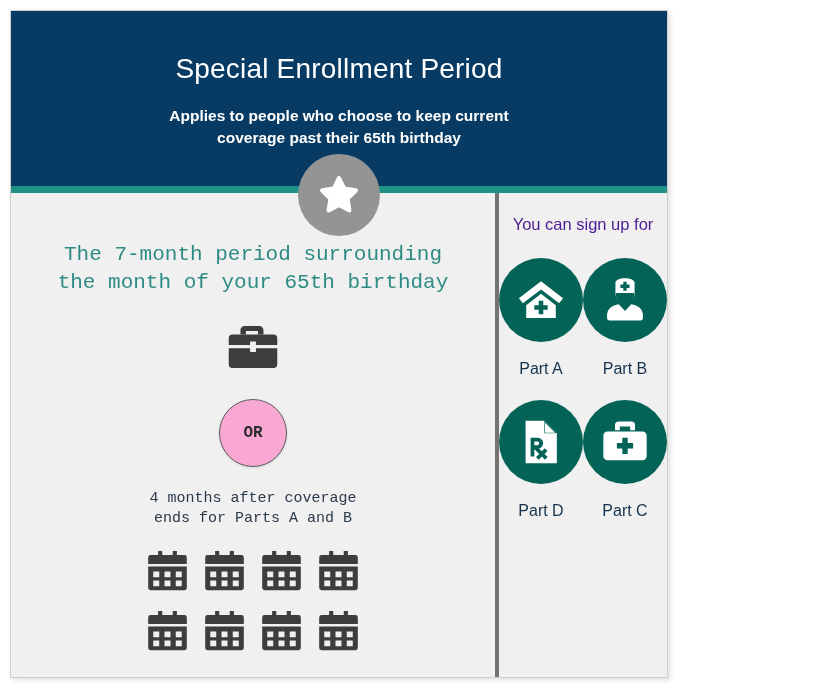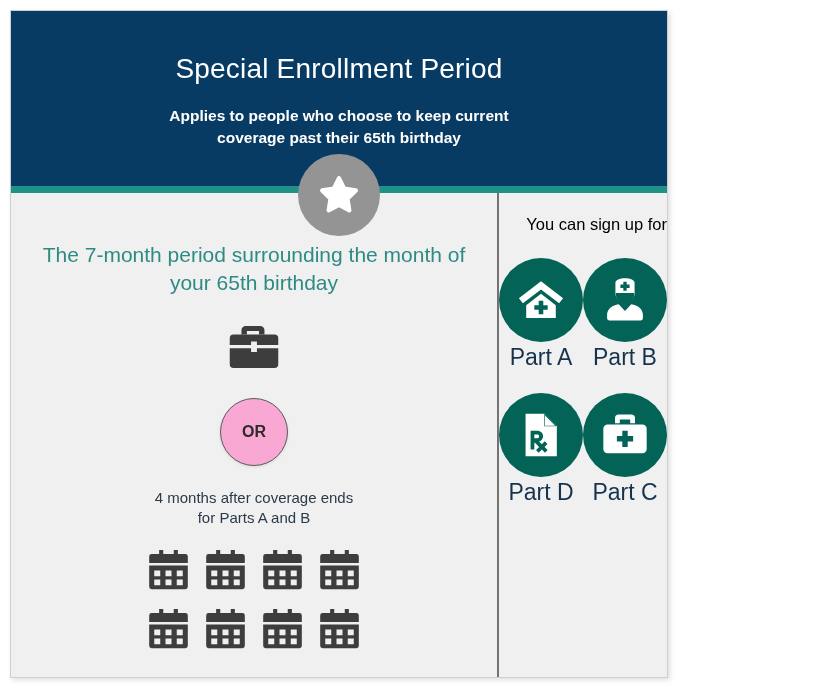--- a/index.html
+++ b/index.html
@@ -74,21 +74,22 @@
   #body {
     position: relative;
     display: flex;
     height: calc(100% - 182px);
     background: #f0f0f0;
   }
   #left-panel {
     width: 520px;
     position: relative;
     box-sizing: border-box;
-    border-right: 2px solid #737373;
+    border-right: 4px solid #737373;
+    font-family: Liberation Mono, monospace;
   }
   #right-panel {
     flex: 1;
     position: relative;
     box-sizing: border-box;
   }
 
   
   #period-heading {
     margin: 0;
@@ -150,22 +151,22 @@
     margin-right: auto;
   }
   .cal-grid.two {
     max-width: 120px;
   }
 
   
   #signup-title {
     margin: 0;
     padding-top: 22px;
-    text-align: right;
-    color: #000000;
+    text-align: center;
+    color: #4c1d95;
     font-size: 16.5px;
     font-weight: 400;
   }
   #parts-grid {
     margin-top: 24px;
     display: grid;
     grid-template-columns: 1fr 1fr;
     row-gap: 22px;
     justify-items: center;
   }
@@ -174,23 +175,23 @@
     width: 84px;
     height: 84px;
     border-radius: 50%;
     background: #036356;
     display: flex;
     align-items: center;
     justify-content: center;
     margin: 0 auto;
   }
   .part-label {
-    margin-top: 2px;
+    margin-top: 18px;
     color: #16334e;
-    font-size: 23px;
+    font-size: 16px;
     font-weight: 400;
   }
 </style>
 </head>
 <body>
 
 <div id="card">
 
   <div id="header">
     <h1 id="header-title">Special Enrollment Period</h1>

